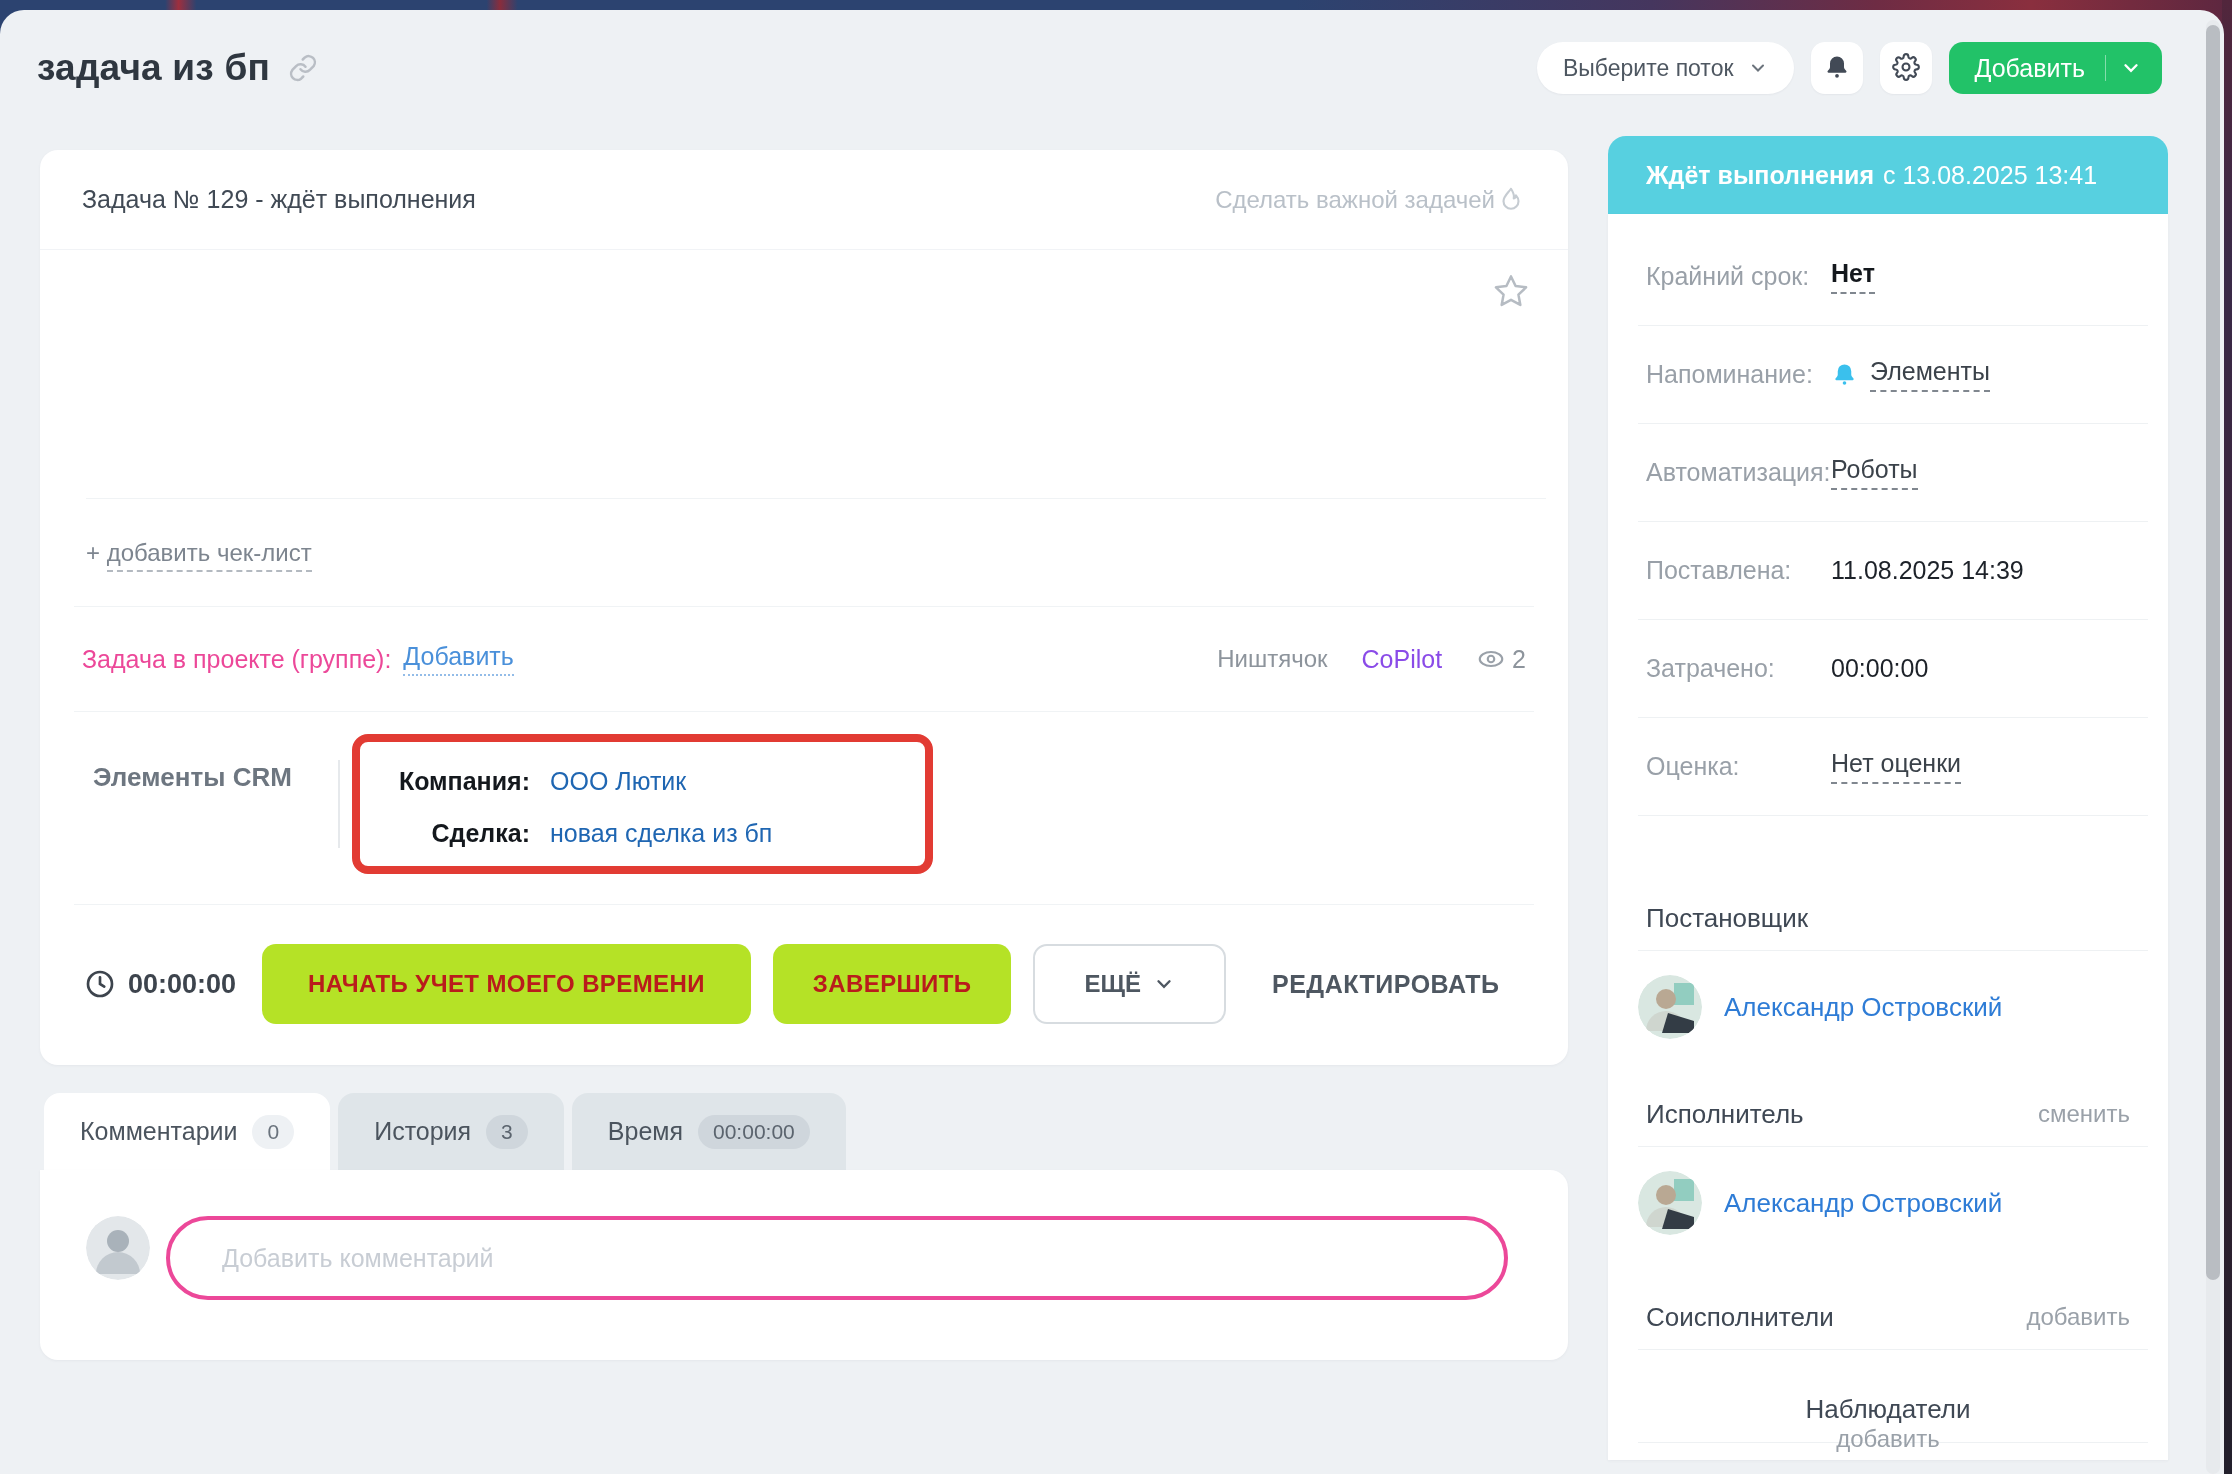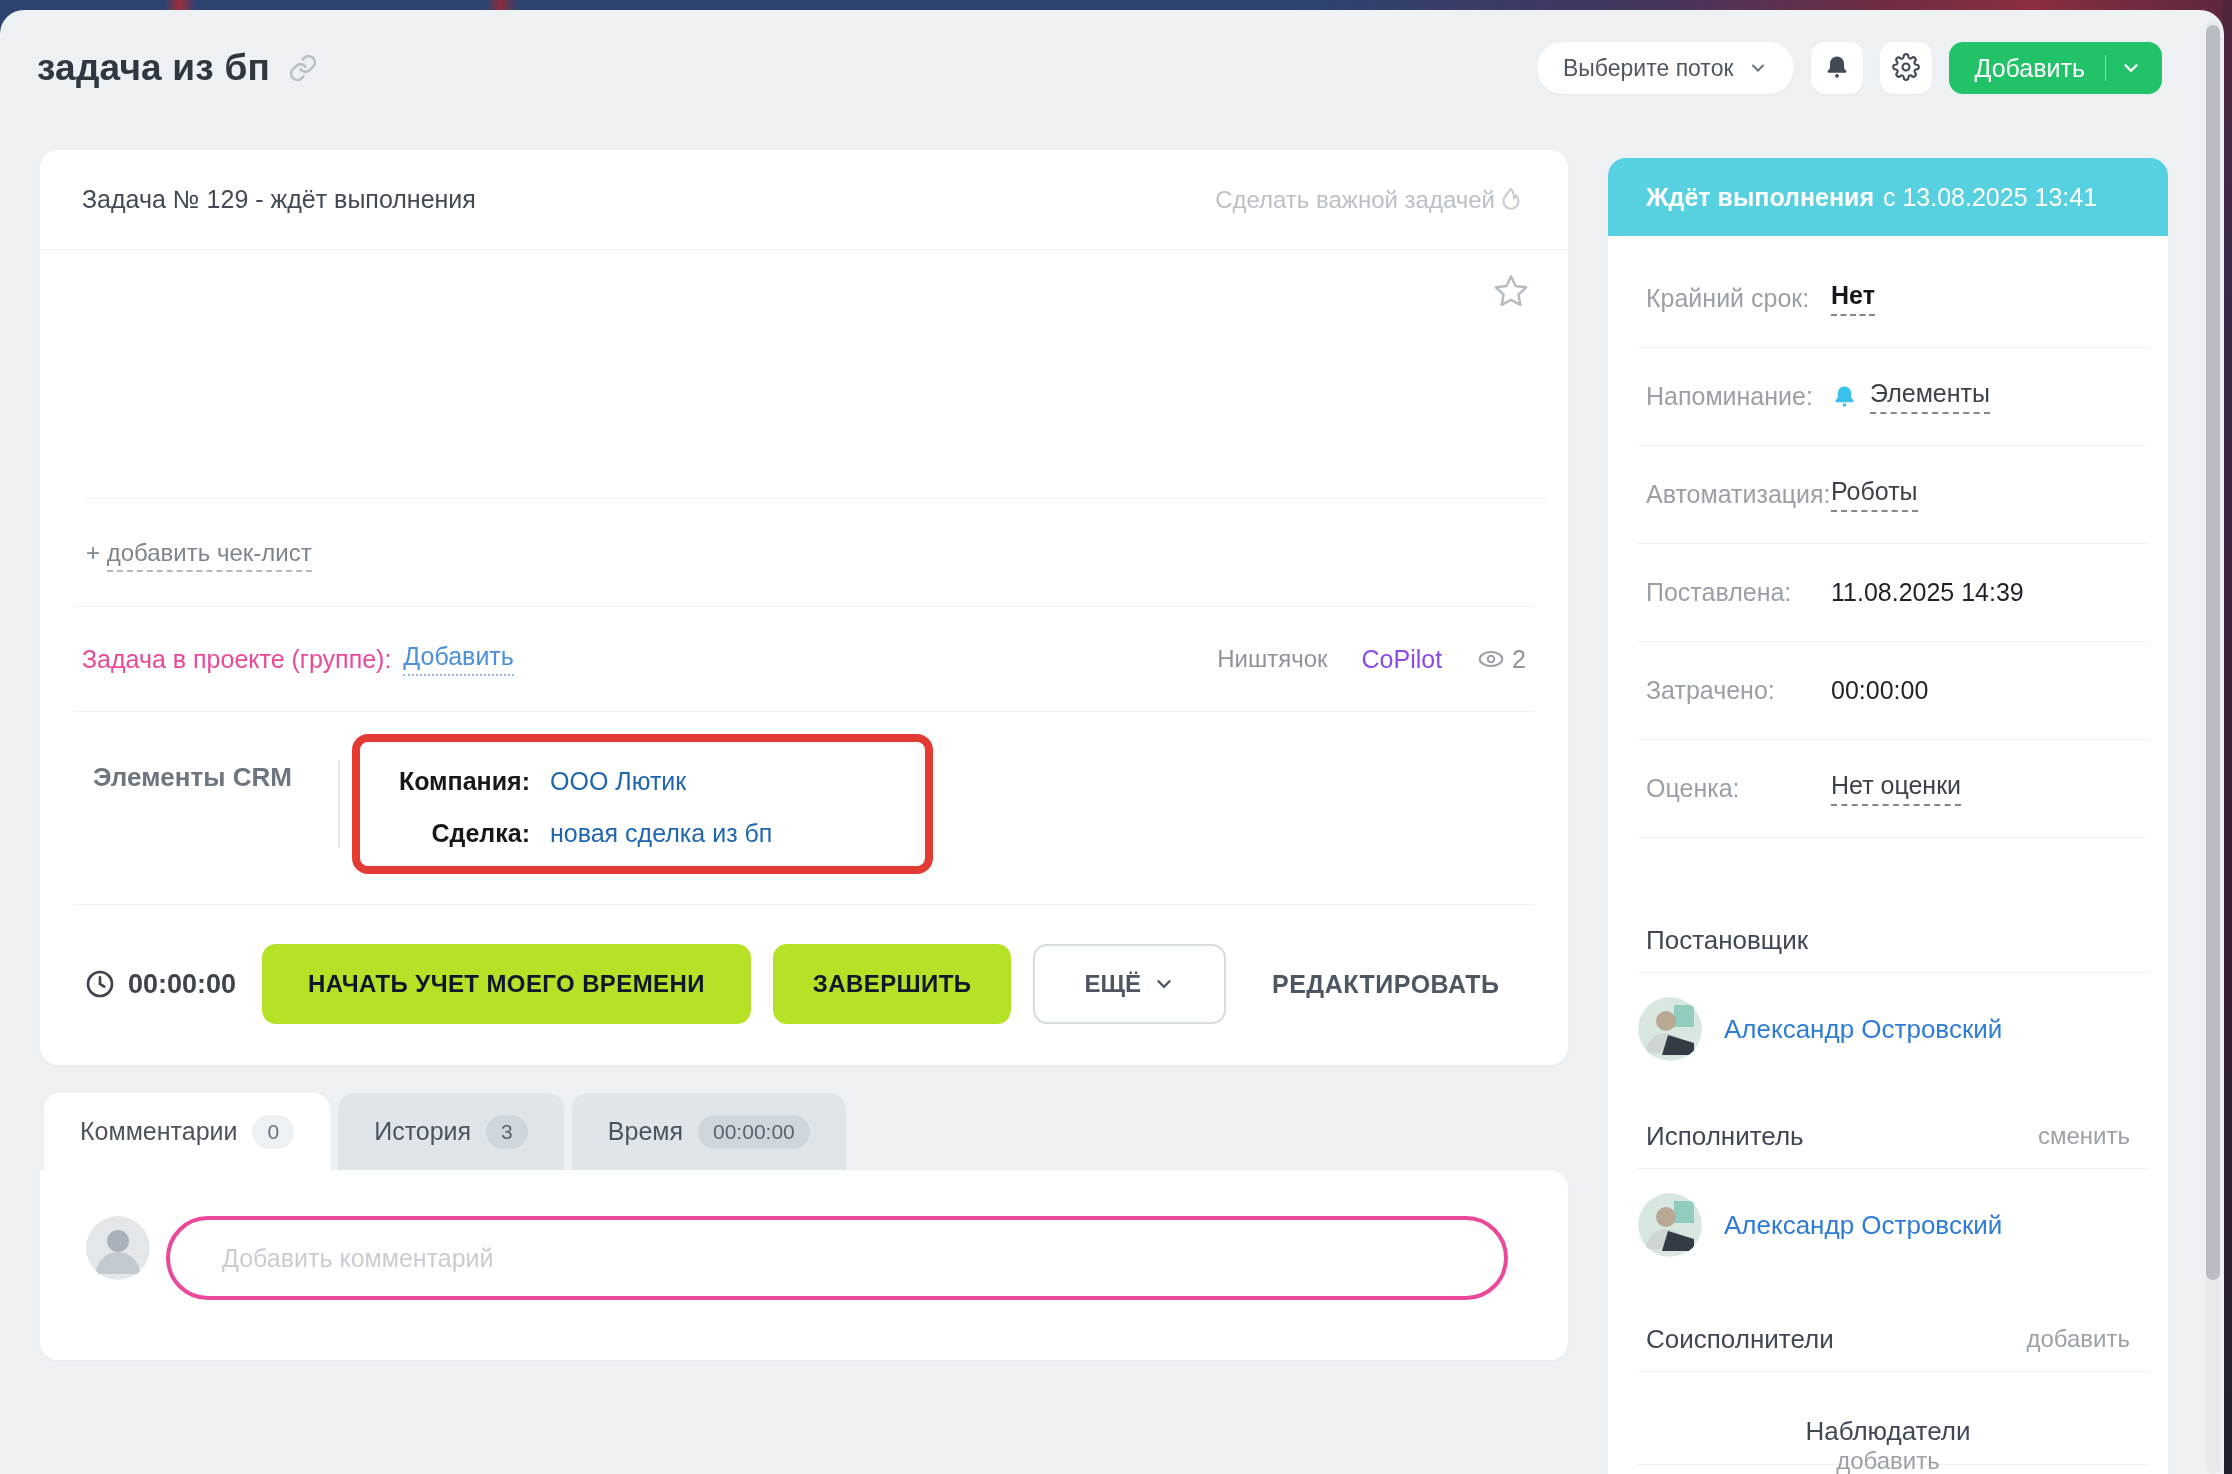--- a/index.html
+++ b/index.html
@@ -55,21 +55,21 @@
   .crm-label { position:absolute; left:53px; top:50px; font-size:26px; font-weight:700; color:#6d7680; }
   .crm-vline { position:absolute; left:298px; top:48px; width:2px; height:88px; background:#e6e9ec; }
   .crm-box { position:absolute; left:312px; top:22px; width:581px; height:140px;
     border:8px solid #e23b33; border-radius:16px; padding-top:14px; display:flex; flex-direction:column; gap:2px; }
   .crm-row { display:flex; align-items:center; height:50px; }
   .crm-key { width:170px; text-align:right; font-size:25px; font-weight:700; color:#14181d; flex:none; }
   .crm-val { margin-left:20px; font-size:25px; color:#1f66b2; cursor:pointer; }
 
   .toolbar { height:158px; display:flex; align-items:center; padding:0 44px; gap:22px; }
   .time-chip { display:flex; align-items:center; gap:12px; font-size:27px; font-weight:700; color:#3d444d; margin-right:4px; }
-  .btn-lime { height:80px; border:none; border-radius:14px; background:#b5e226; color:#0f172a;
+  .btn-lime { height:80px; border:none; border-radius:14px; background:#b5e226; color:#b91c1c;
     font-weight:700; font-size:24px; letter-spacing:.4px; padding:0 46px; cursor:pointer; font-family:inherit; }
   .btn-lime.short { padding:0 40px; }
   .btn-more { height:80px; background:#fff; border:2px solid #d7dce0; border-radius:14px;
     color:#4e5761; font-weight:700; font-size:24px; display:flex; align-items:center; gap:12px;
     padding:0 49px; cursor:pointer; font-family:inherit; }
   .edit-link { margin-left:24px; font-size:25px; font-weight:700; color:#4e5761; letter-spacing:.5px; cursor:pointer; }
 
   
   .tabs { position:absolute; left:44px; top:1083px; height:77px; display:flex; gap:8px; }
   .tab { border-radius:16px 16px 0 0; background:#dfe5e9; display:flex; align-items:center;
@@ -79,21 +79,21 @@
   .tab.active .badge { background:#eef1f4; color:#6a737d; }
   .comment-card { position:absolute; left:40px; top:1160px; width:1528px; height:190px;
     background:#fff; border-radius:0 18px 18px 18px; box-shadow:0 1px 3px rgba(50,60,70,.05);
     display:flex; align-items:flex-start; gap:16px; padding:46px 60px 0 46px; }
   .avatar { width:64px; height:64px; border-radius:50%; flex:none; overflow:hidden; }
   .comment-input { flex:1; height:84px; border:4px solid #ec4899; border-radius:42px;
     font-size:25px; color:#ef4444; padding:0 52px; outline:none; font-family:inherit; background:#fff; }
   .comment-input::placeholder { color:#c8cdd4; }
 
   
-  .sidebar { position:absolute; left:1608px; top:148px; width:560px; bottom:0; }
+  .sidebar { position:absolute; left:1608px; top:126px; width:560px; bottom:0; }
   .status-head { height:78px; background:#57d0e0; border-radius:18px 18px 0 0;
     display:flex; align-items:center; padding:0 38px; color:#fff; font-size:25px; }
   .status-head b { font-weight:700; margin-right:9px; }
   .side-card { background:#fff; height:1246px; padding-top:14px; box-shadow:0 1px 3px rgba(50,60,70,.05); }
   .side-row { height:97px; display:flex; align-items:center; padding:0 38px; }
   .side-label { width:185px; flex:none; font-size:25px; color:#99a0a8; }
   .side-value { font-size:25px; color:#1d2229; display:flex; align-items:center; }
   .v-bold { font-weight:700; color:#14181d; }
   .dash-dark { border-bottom:2px dashed #80878f; padding-bottom:4px; cursor:pointer; }
   .v-link { color:#3b424a; }

